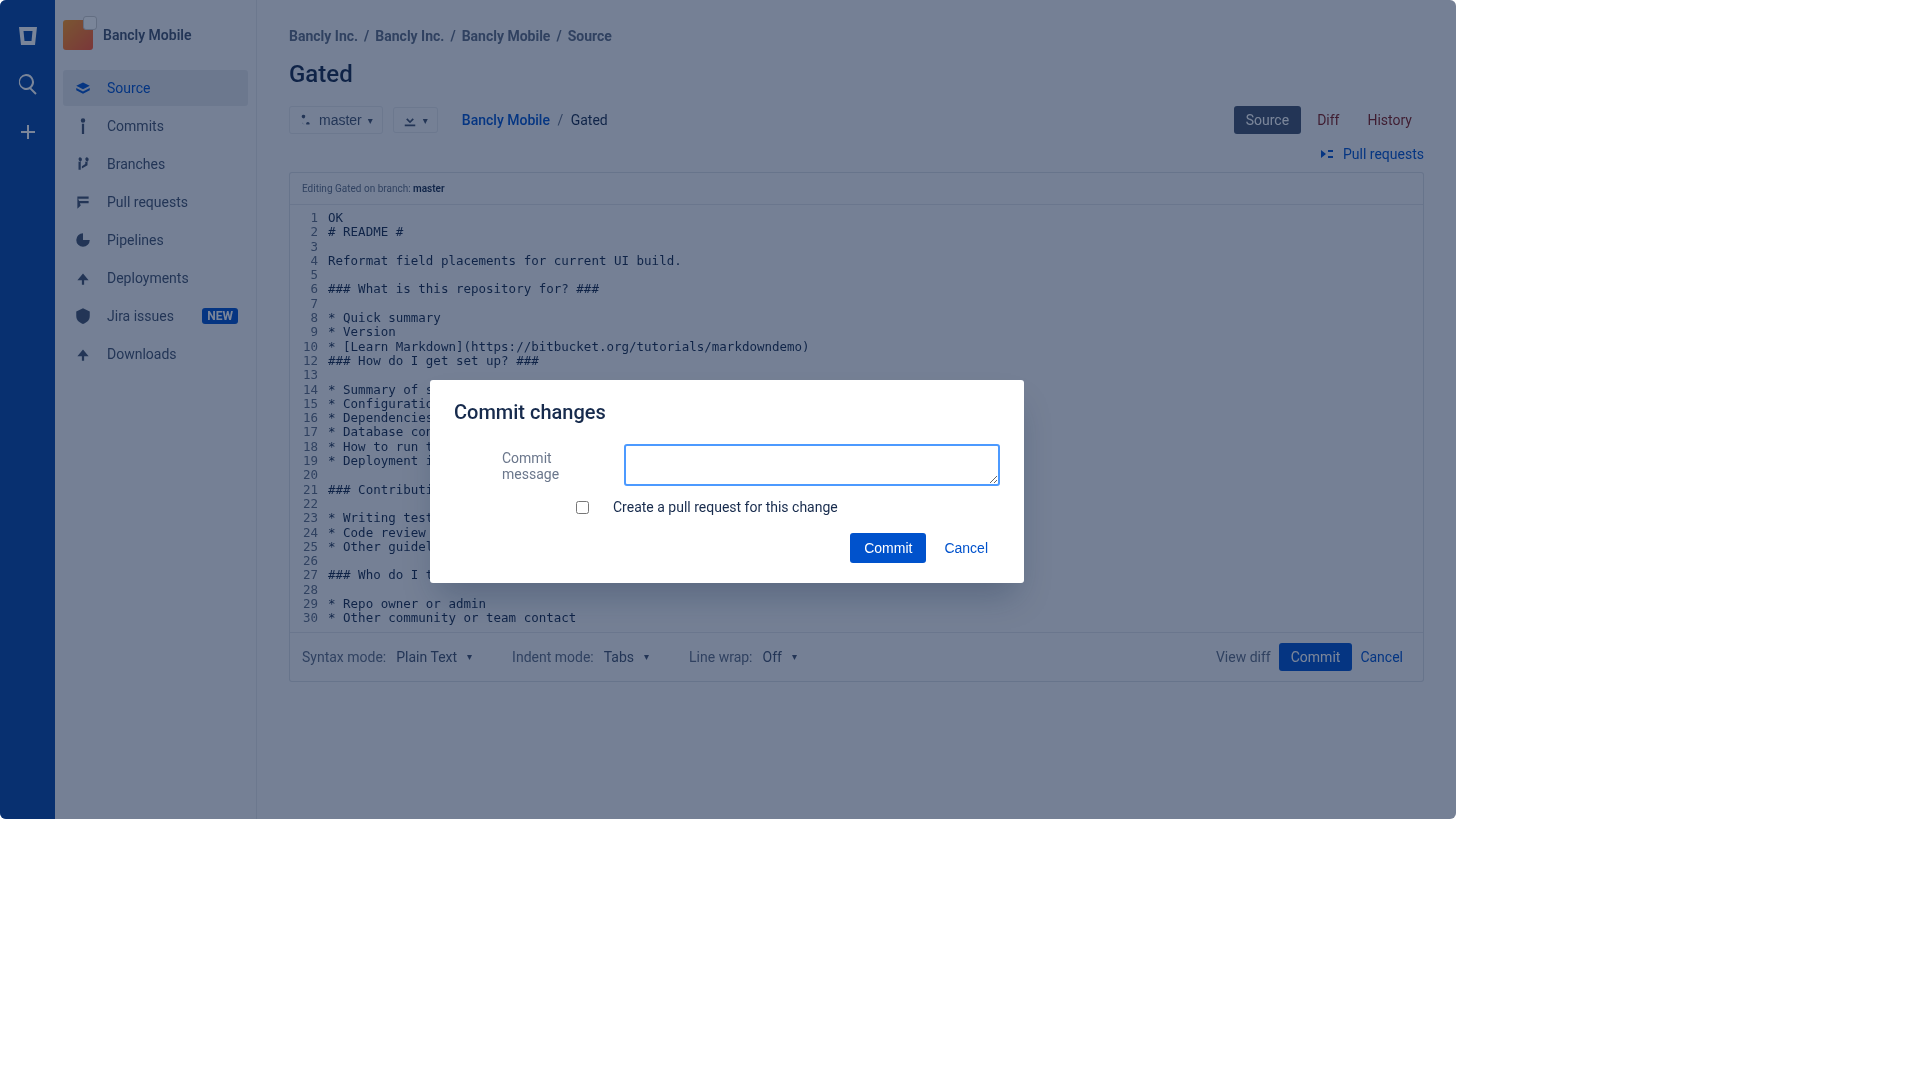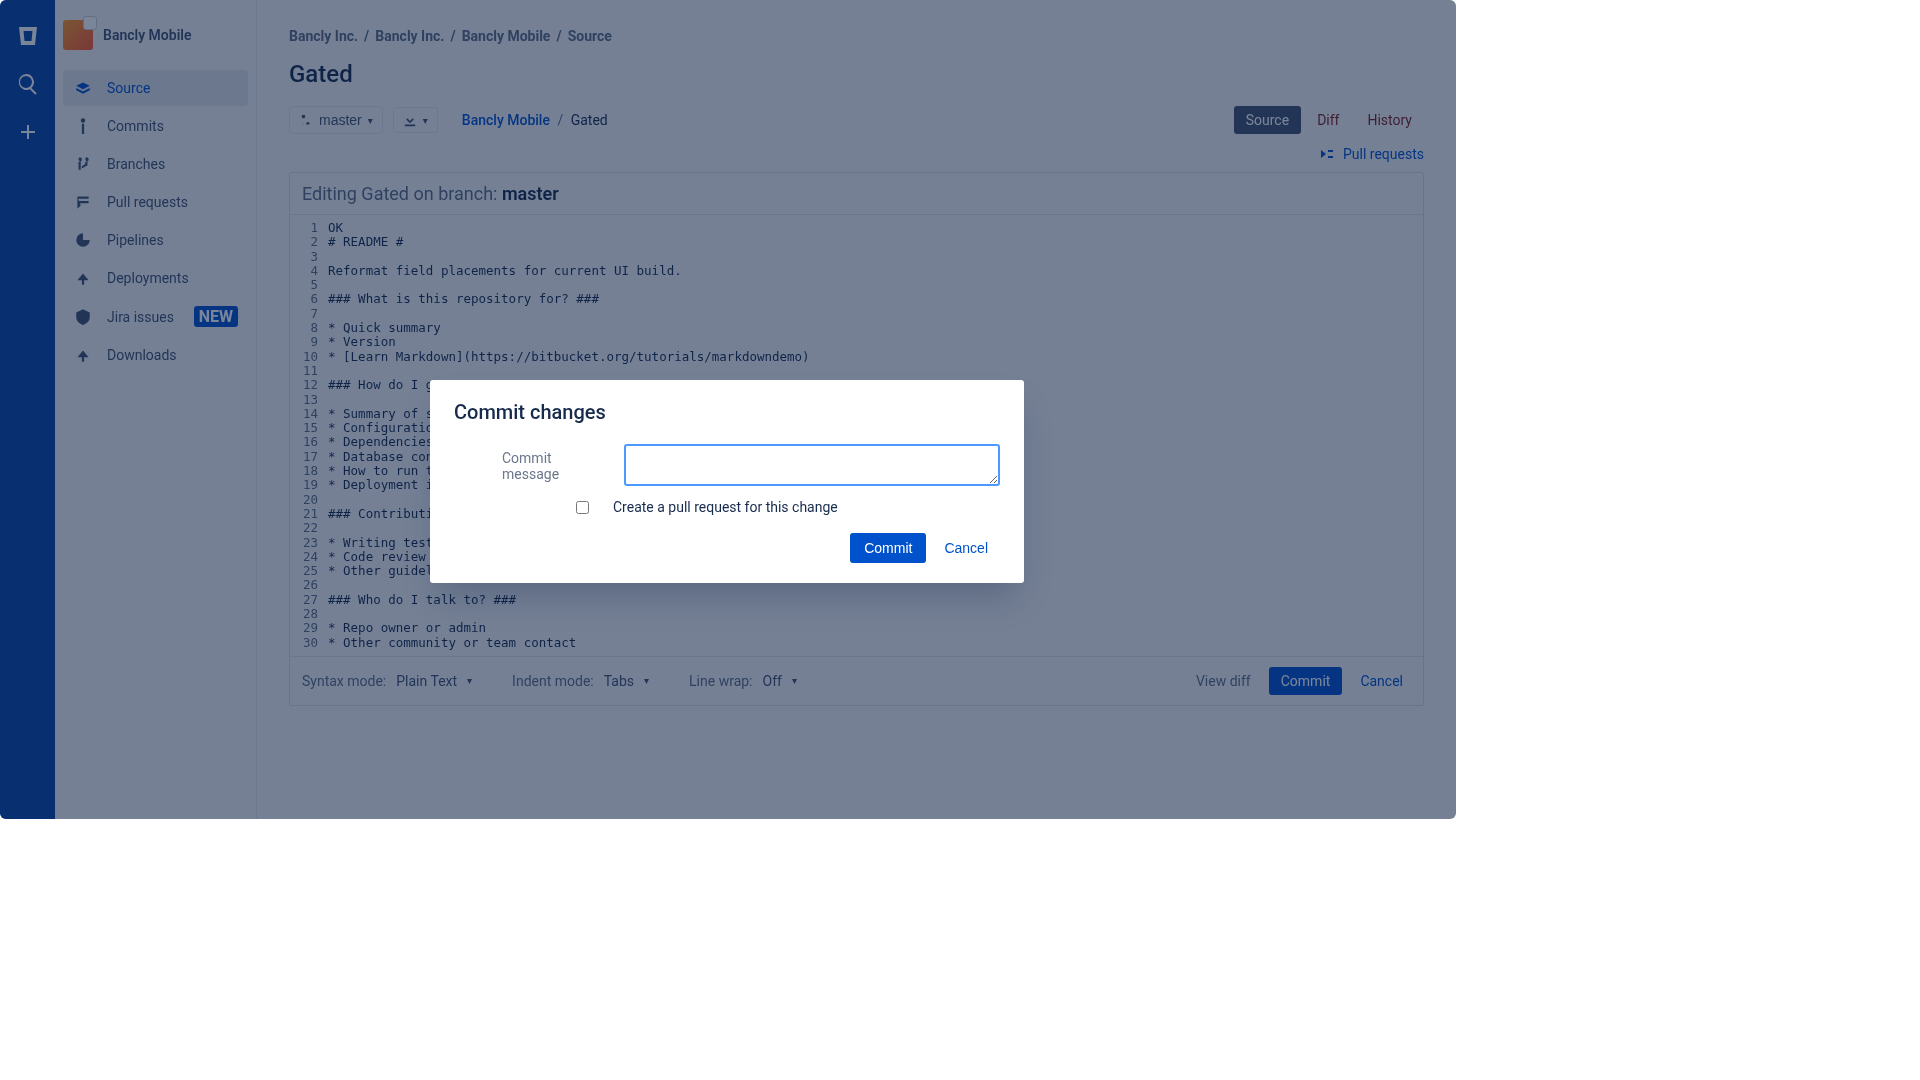--- a/index.html
+++ b/index.html
@@ -16,21 +16,21 @@
 .sidebar-header { display: flex; align-items: center; gap: 10px; padding: 0 6px 20px 0; }
 .project-avatar { width: 30px; height: 30px; border-radius: 3px; background: linear-gradient(135deg,#FF991F,#FF5630); position: relative; }
 .project-avatar::after { content:""; position:absolute; right:-4px; top:-4px; width:12px; height:12px; background:#fff; border-radius:3px; border:1px solid #ccc;}
 .project-name { font-weight: 600; color: #42526E; }
 .sidebar-items { display: flex; flex-direction: column; gap: 2px; }
 .sidebar-item { display: flex; align-items: center; gap: 14px; padding: 8px 10px; border-radius: 3px; color: #42526E; cursor: pointer; position: relative;}
 .sidebar-item.active { background: rgba(9,30,66,0.08); color: #0052CC; }
 .sidebar-item .sb-icon { width: 20px; height: 20px; display:flex; align-items:center; justify-content:center; }
 .sidebar-item svg { width: 18px; height: 18px; fill: currentColor; }
 .sidebar-item.active svg { fill: #0052CC; }
-.new-badge { background:#0052CC; color:#fff; font-size:16px; font-weight:700; padding:1px 5px; border-radius:3px; margin-left:auto; }
+.new-badge { background:#0052CC; color:#fff; font-size:12px; font-weight:700; padding:1px 5px; border-radius:3px; margin-left:auto; }
 
 
 .main { position: absolute; left: 257px; top: 0; right: 0; bottom: 0; padding: 28px 32px; overflow: hidden; }
 .breadcrumb { color:#5E6C84; font-size:14px; margin-bottom:16px;font-weight:bold; }
 .breadcrumb a { color:#5E6C84; text-decoration:none; cursor:pointer; }
 .breadcrumb .sep { margin:0 6px; }
 .page-title { font-size:24px; font-weight:500; color:#172B4D; margin-bottom:18px; }
 
 .toolbar { display:flex; align-items:center; gap:10px; margin-bottom:12px; }
 .btn { background:#F4F5F7; border:none; border-radius:3px; padding:6px 10px; font-size:14px; color:#42526E; cursor:pointer; display:inline-flex; align-items:center; gap:6px; box-shadow: 0 0 0 1px rgba(9,30,66,0.08) inset;}
@@ -40,32 +40,32 @@
 .path-current { color:#172B4D; }
 
 .right-tabs { margin-left:auto; display:flex; gap:4px; }
 .tab-btn { background:#F4F5F7; color:#7f1d1d; padding:6px 12px; border-radius:3px; cursor:pointer; font-size:14px; }
 .tab-btn.active { background:#42526E; color:#fff; }
 .pr-link { display:flex; align-items:center; gap:8px; justify-content:flex-end; color:#0052CC; cursor:pointer; margin-bottom:10px; }
 .pr-link svg { width:16px; height:16px; fill:#0052CC; }
 
 
 .editor-panel { background:#F4F5F7; border:1px solid rgba(9,30,66,0.13); border-radius:3px; }
-.editor-header { padding:10px 12px; color:#5E6C84; font-size:18px; border-bottom:1px solid rgba(9,30,66,0.1);}
+.editor-header { padding:10px 12px; color:#5E6C84; font-size:10px; border-bottom:1px solid rgba(9,30,66,0.1);}
 .editor-header b { color:#172B4D; font-weight:600; }
 .editor-body { background:#F4F5F7; font-family: SFMono-Regular, Menlo, Consolas, monospace; font-size:12.5px; line-height:14.3px; padding:6px 0 6px 0; color:#172B4D; max-height: 446px; overflow:hidden;}
 .code-row { display:flex; }
 .gutter { width:38px; text-align:right; padding-right:10px; color:#5E6C84; user-select:none; }
 .code-text { white-space:pre; }
 
 .editor-footer { display:flex; align-items:center; gap:22px; padding:10px 12px; border-top:1px solid rgba(9,30,66,0.1); color:#5E6C84; }
 .footer-group { display:flex; gap:10px; }
 .footer-select { color:#42526E; cursor:pointer; display:inline-flex; align-items:center; gap:10px; padding-right:18px;}
 .chev { font-size:10px; color:#42526E; }
-.editor-footer .right { margin-left:auto; display:flex; gap:10px; }
+.editor-footer .right { margin-left:auto; display:flex; }
 .btn-primary { background:#0052CC; color:#fff; padding:6px 12px; border-radius:3px; cursor:pointer; }
 .link-btn { color:#0052CC; cursor:pointer; padding:6px 8px; }
 .ghost-btn { color:#5E6C84; cursor:pointer; padding:6px 8px; }
 
 
 .overlay { position:absolute; inset:0; background:rgba(9,30,66,0.54); }
 .modal { position:absolute; left:430px; top:380px; width:594px; background:#fff; border-radius:3px; box-shadow:0 20px 32px -8px rgba(9,30,66,0.25); padding:20px 24px; }
 .modal h2 { font-size:20px; font-weight:500; margin-bottom:20px; }
 .form-row { display:flex; gap:14px; align-items:flex-start; margin-bottom:10px;margin-left:48px; }
 .form-label { width:108px; color:#6B778C; padding-top:6px; }
@@ -249,24 +249,20 @@
           </div>
           <div class="code-row">
             <div class="gutter">9</div>
             <div class="code-text">* Version</div>
           </div>
           <div class="code-row">
             <div class="gutter">10</div>
             <div class="code-text">* [Learn Markdown](https://bitbucket.org/tutorials/markdowndemo)</div>
           </div>
           <div class="code-row">
-            <div class="gutter">11</div>
-            <div class="code-text"></div>
-          </div>
-          <div class="code-row">
             <div class="gutter">12</div>
             <div class="code-text">### How do I get set up? ###</div>
           </div>
           <div class="code-row">
             <div class="gutter">13</div>
             <div class="code-text"></div>
           </div>
           <div class="code-row">
             <div class="gutter">14</div>
             <div class="code-text">* Summary of set up</div>

